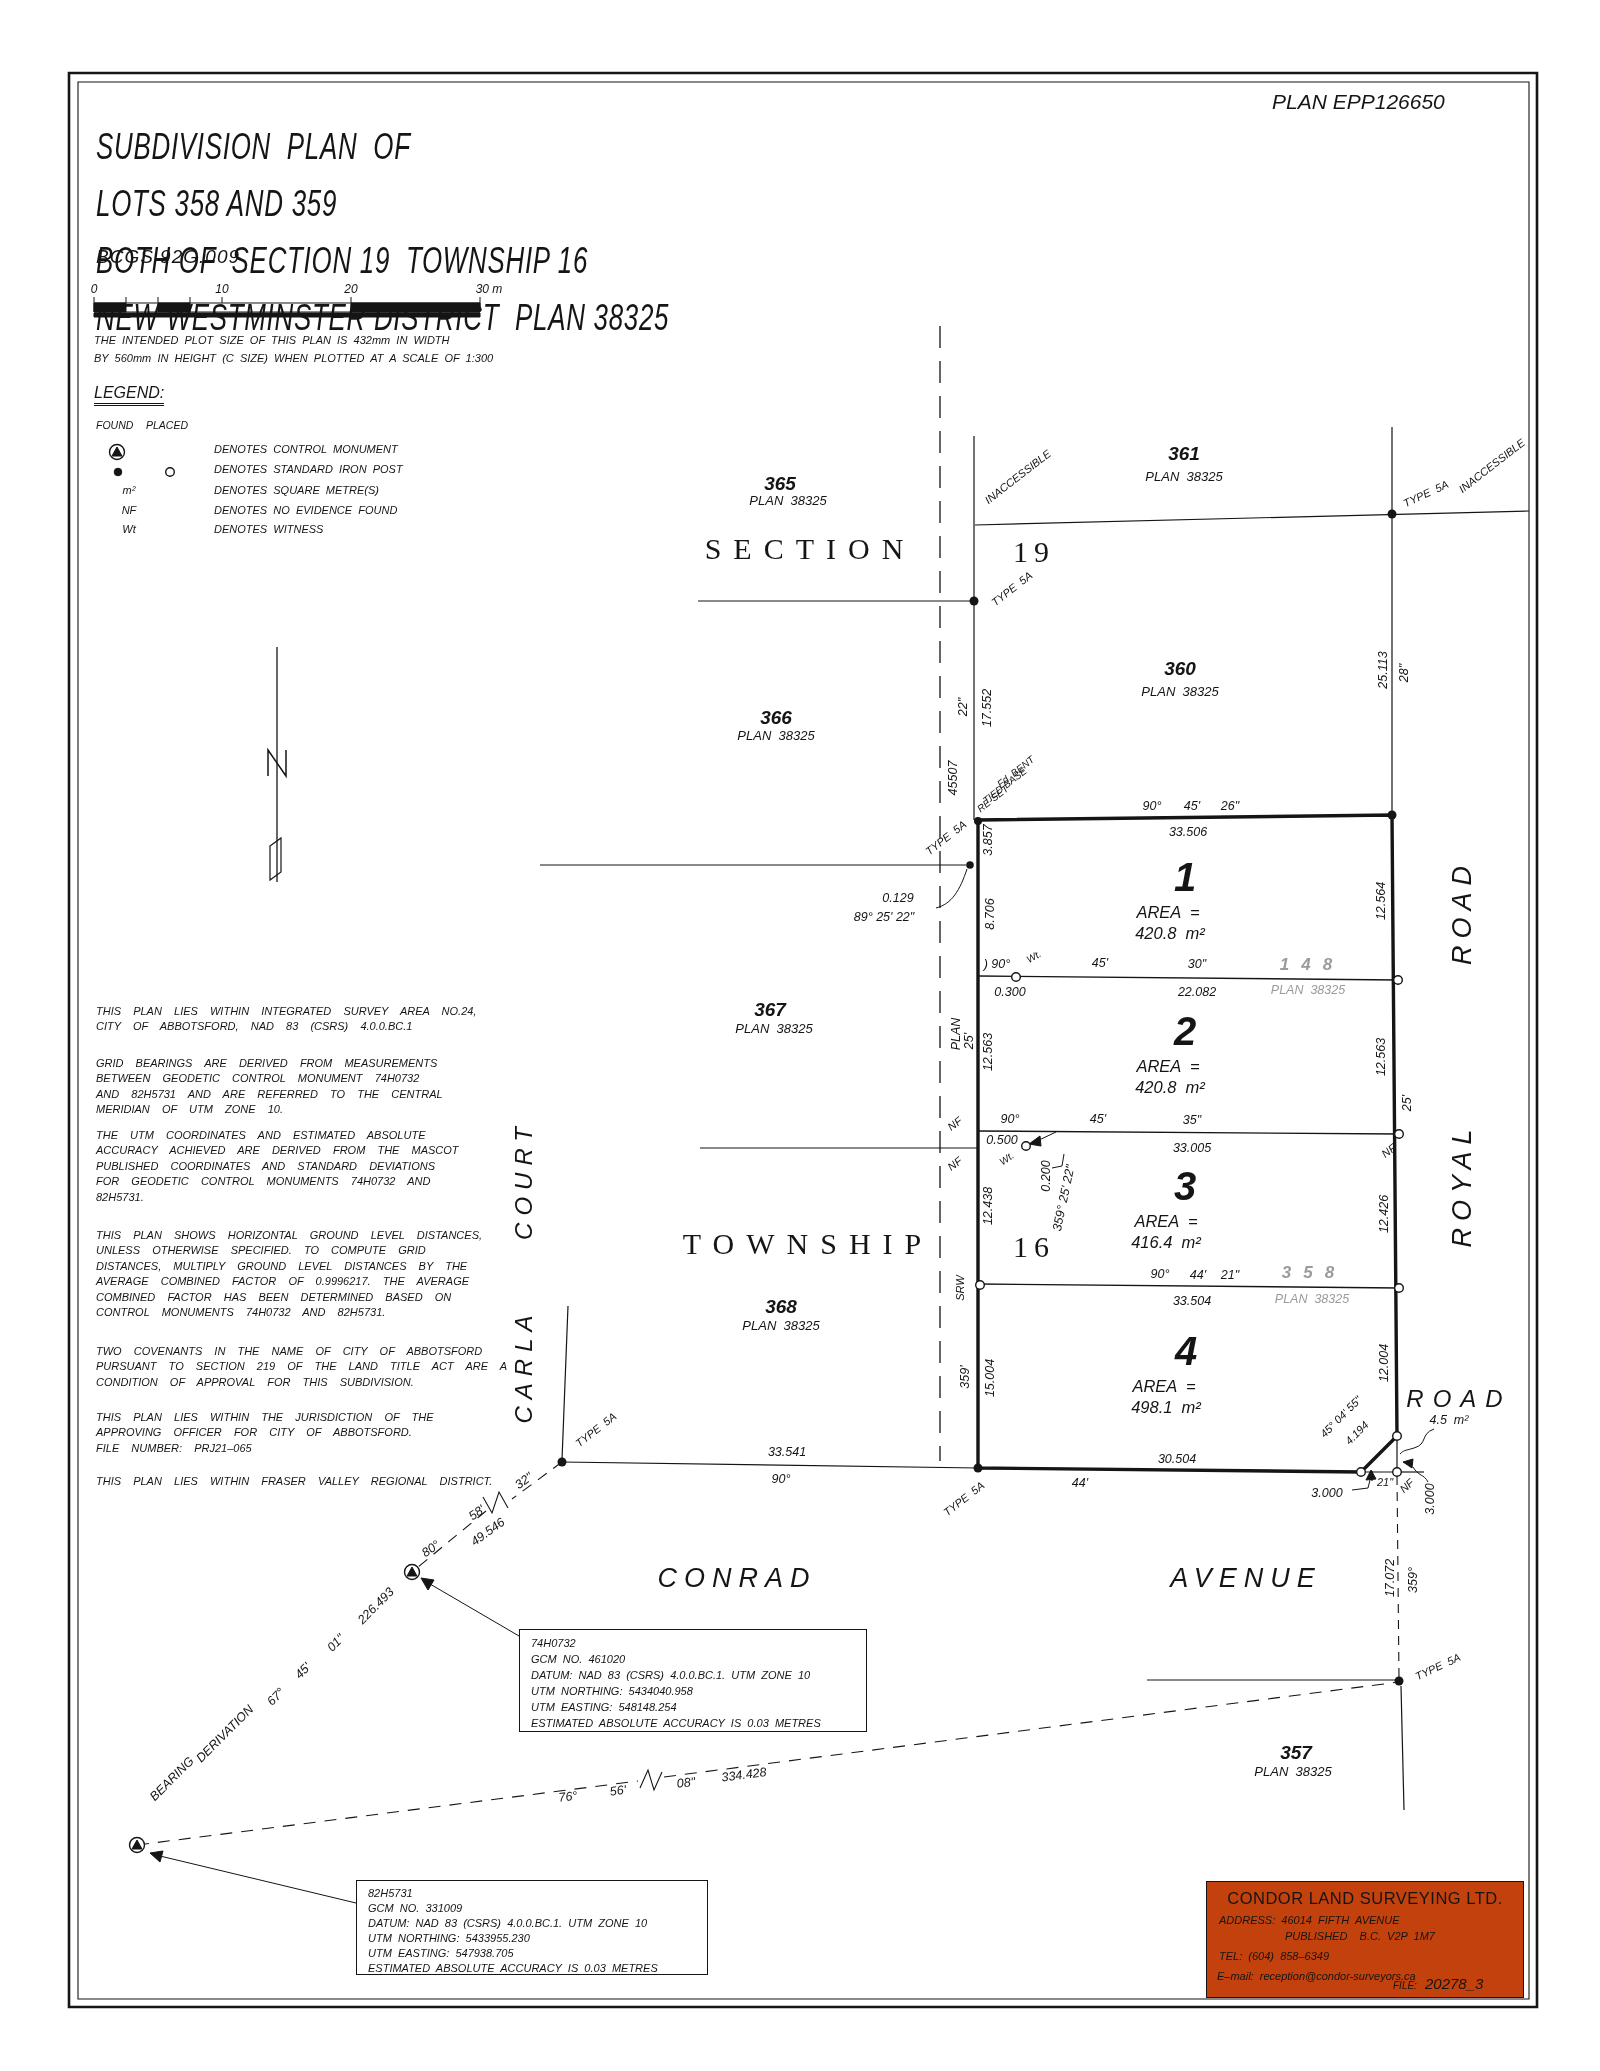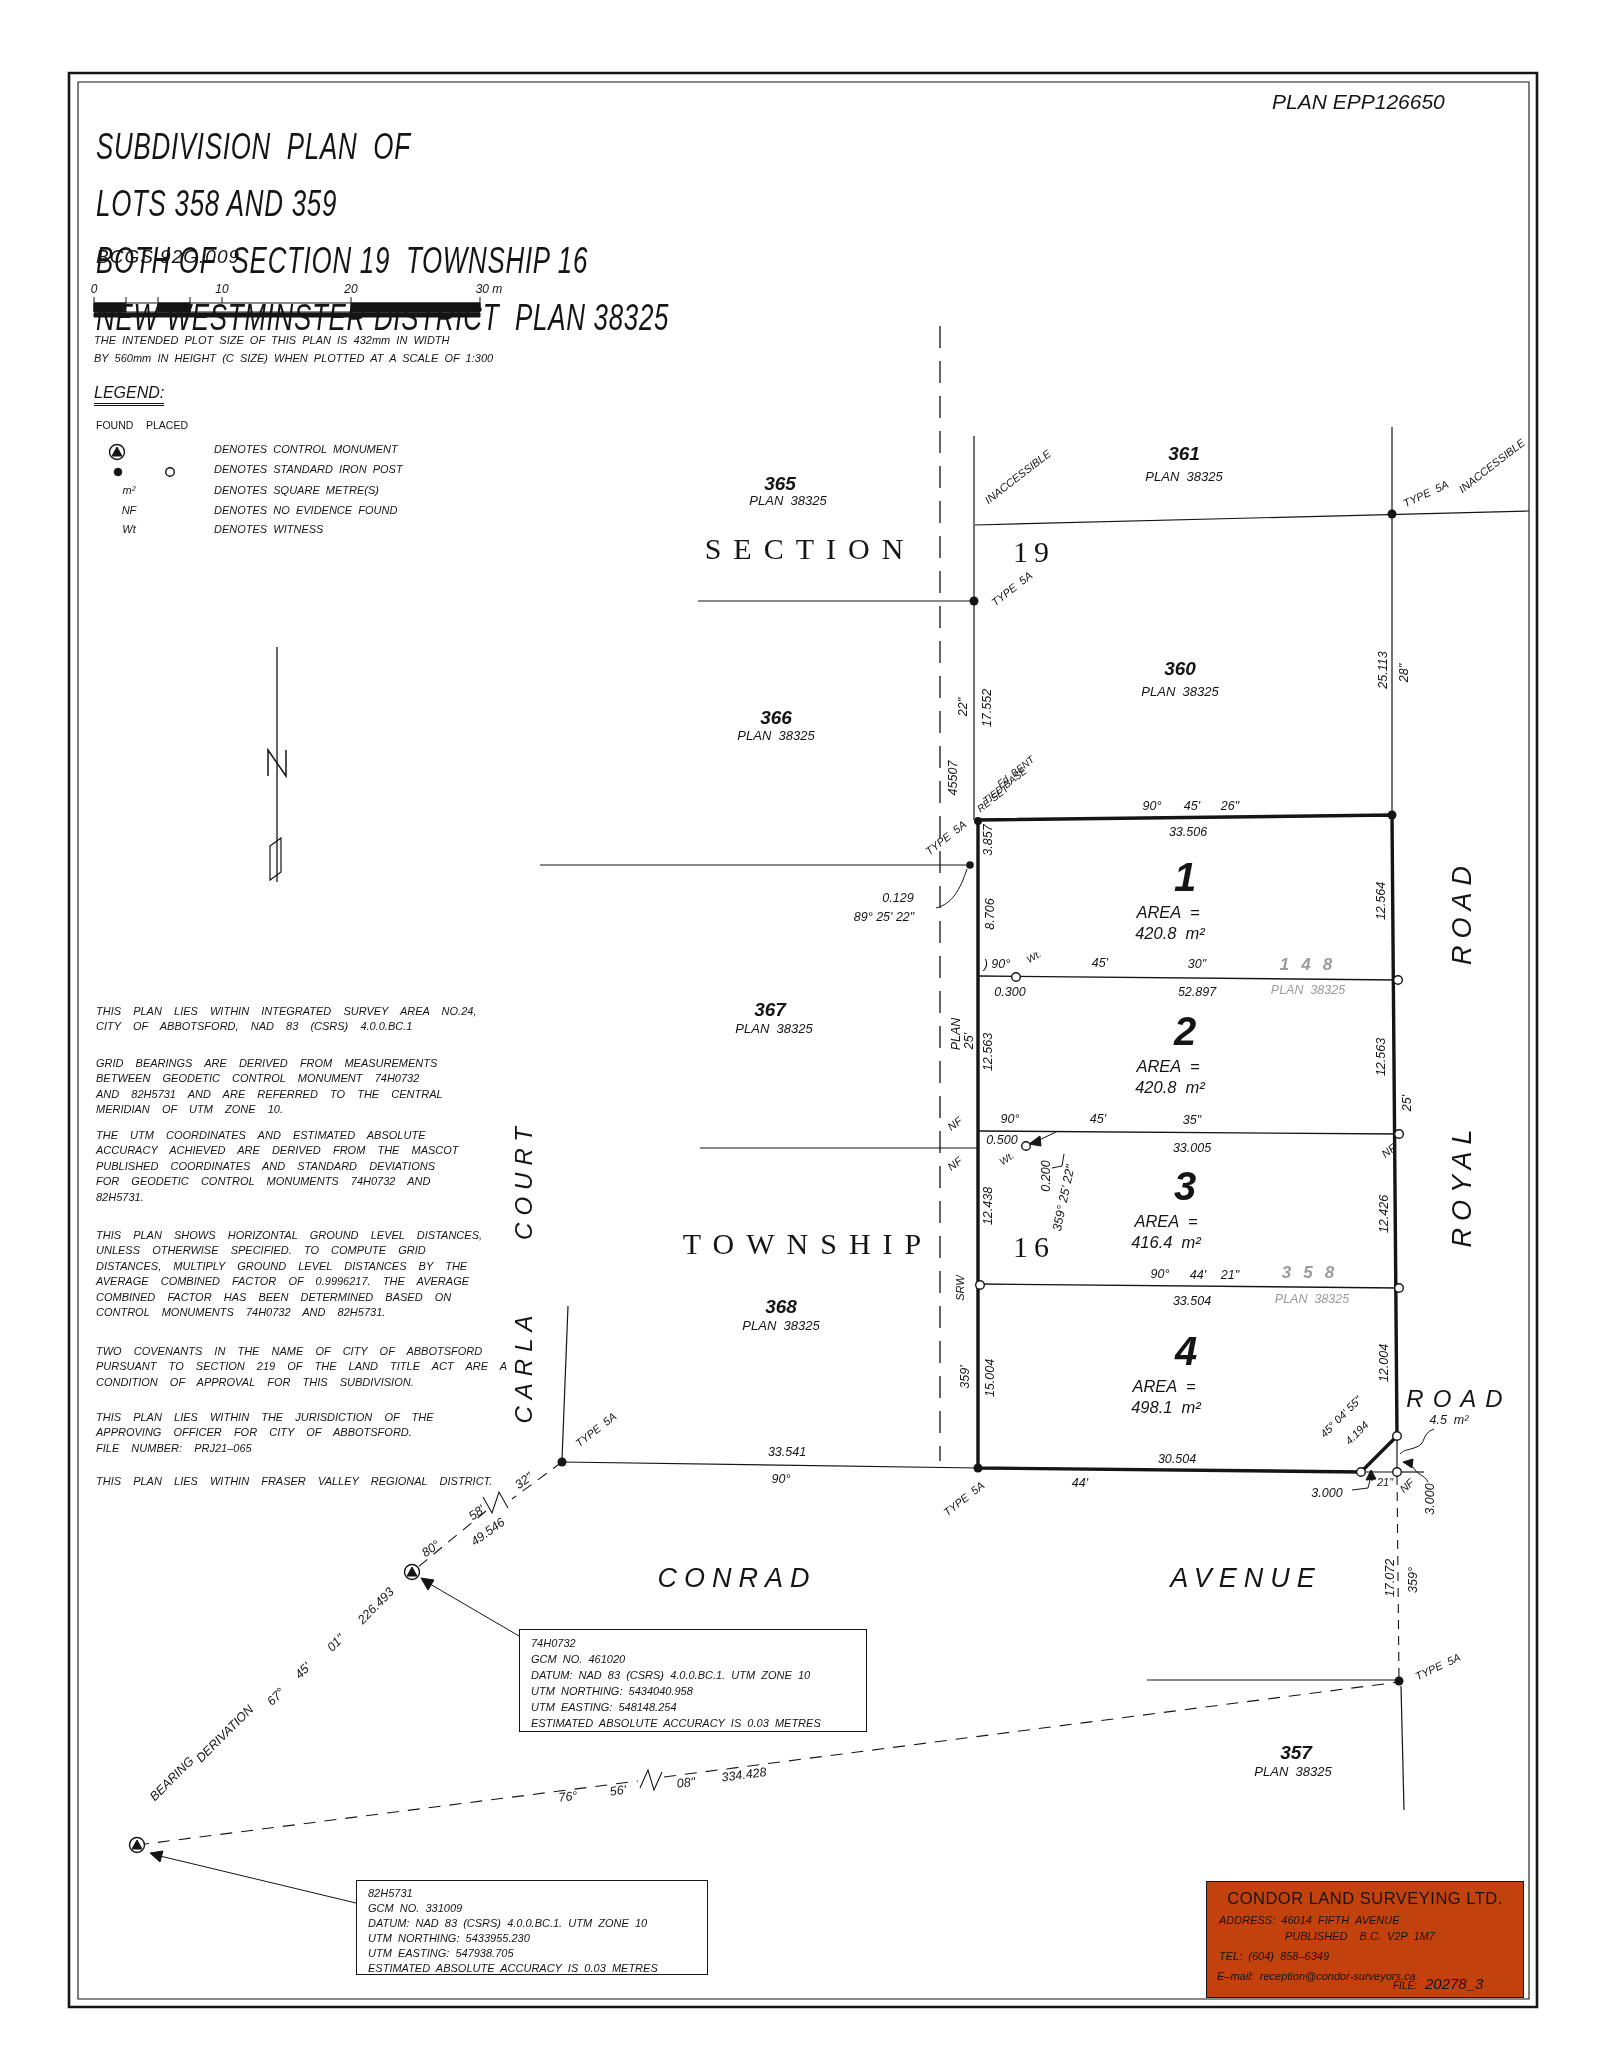--- a/index.html
+++ b/index.html
@@ -11,21 +11,21 @@
   #title-block{position:absolute;left:96px;top:118px;transform:scaleX(.72);transform-origin:0 0;}
   .title-line{font-style:italic;font-size:36px;line-height:57px;white-space:pre;letter-spacing:1px;}
   #plan-epp{position:absolute;left:1272px;top:90px;font-style:italic;font-size:21px;}
   #bcgs{position:absolute;left:96px;top:246px;font-style:italic;font-size:19px;letter-spacing:1px;}
   
   .scl{position:absolute;top:282px;font-style:italic;font-size:12px;transform:translateX(-50%);}
   .plotnote{position:absolute;left:94px;font-style:italic;font-size:11px;white-space:pre;}
   
   #legend-head{position:absolute;left:94px;top:384px;font-style:italic;font-size:16px;
                border-bottom:3px double #151515;padding-bottom:1px;}
-  .lg-col{position:absolute;top:419px;font-size:10.5px;}
+  .lg-col{position:absolute;top:419px;font-style:italic;font-size:10.5px;}
   .lg-row{position:absolute;left:94px;width:420px;height:20px;font-style:italic;font-size:11px;}
   .lg-sym{position:absolute;left:0px;width:70px;text-align:center;top:0;}
   .lg-txt{position:absolute;left:120px;top:0;white-space:pre;}
   
   .para{position:absolute;left:96px;font-style:italic;font-size:11px;line-height:15.4px;
         white-space:pre;word-spacing:3px;}
   
   .monbox{position:absolute;border:1.5px solid #151515;font-style:italic;font-size:11px;
           padding:5px 0 0 11px;white-space:pre;box-sizing:border-box;background:#fff;}
   #firmbox{position:absolute;left:1206px;top:1881px;width:318px;height:117px;
@@ -295,21 +295,21 @@
       <div class="lbl dim" style="left: 884px; top: 917px; transform: translate(-50%, -50%);">89° 25' 22"</div>
       <div class="lbl lotnum" style="left: 1185px; top: 877px; transform: translate(-50%, -50%);">1</div>
       <div class="lbl area" style="left: 1168px; top: 912px; transform: translate(-50%, -50%);">AREA  =</div>
       <div class="lbl area" style="left: 1170px; top: 933px; transform: translate(-50%, -50%);">420.8  m²</div>
       <div class="lbl dim" style="left: 1381px; top: 901px; transform: translate(-50%, -50%) rotate(-90deg);">12.564</div>
       <div class="lbl dim" style="left: 997px; top: 964px; transform: translate(-50%, -50%);">) 90°</div>
       <div class="lbl xs" style="left: 1034px; top: 957px; transform: translate(-50%, -50%) rotate(-30deg);">Wt.</div>
       <div class="lbl dim" style="left: 1100px; top: 963px; transform: translate(-50%, -50%);">45'</div>
       <div class="lbl dim" style="left: 1197px; top: 964px; transform: translate(-50%, -50%);">30"</div>
       <div class="lbl dim" style="left: 1010px; top: 992px; transform: translate(-50%, -50%);">0.300</div>
-      <div class="lbl dim" style="left: 1197px; top: 992px; transform: translate(-50%, -50%);">52.897</div>
+      <div class="lbl dim" style="left: 1197px; top: 992px; transform: translate(-50%, -50%);">22.082</div>
       <div class="lbl nbrgray" style="left: 1312px; top: 964px; transform: translate(-50%, -50%);">148</div>
       <div class="lbl plangray" style="left: 1308px; top: 990px; transform: translate(-50%, -50%);">PLAN  38325</div>
       <div class="lbl lotnum" style="left: 1185px; top: 1031px; transform: translate(-50%, -50%);">2</div>
       <div class="lbl area" style="left: 1168px; top: 1066px; transform: translate(-50%, -50%);">AREA  =</div>
       <div class="lbl area" style="left: 1170px; top: 1087px; transform: translate(-50%, -50%);">420.8  m²</div>
       <div class="lbl dim" style="left: 956px; top: 1034px; transform: translate(-50%, -50%) rotate(-90deg);">PLAN</div>
       <div class="lbl dim" style="left: 969px; top: 1041px; transform: translate(-50%, -50%) rotate(-90deg);">25'</div>
       <div class="lbl dim" style="left: 988px; top: 1052px; transform: translate(-50%, -50%) rotate(-90deg);">12.563</div>
       <div class="lbl dim" style="left: 1381px; top: 1057px; transform: translate(-50%, -50%) rotate(-90deg);">12.563</div>
       <div class="lbl dim" style="left: 1407px; top: 1103px; transform: translate(-50%, -50%) rotate(-90deg);">25'</div>

